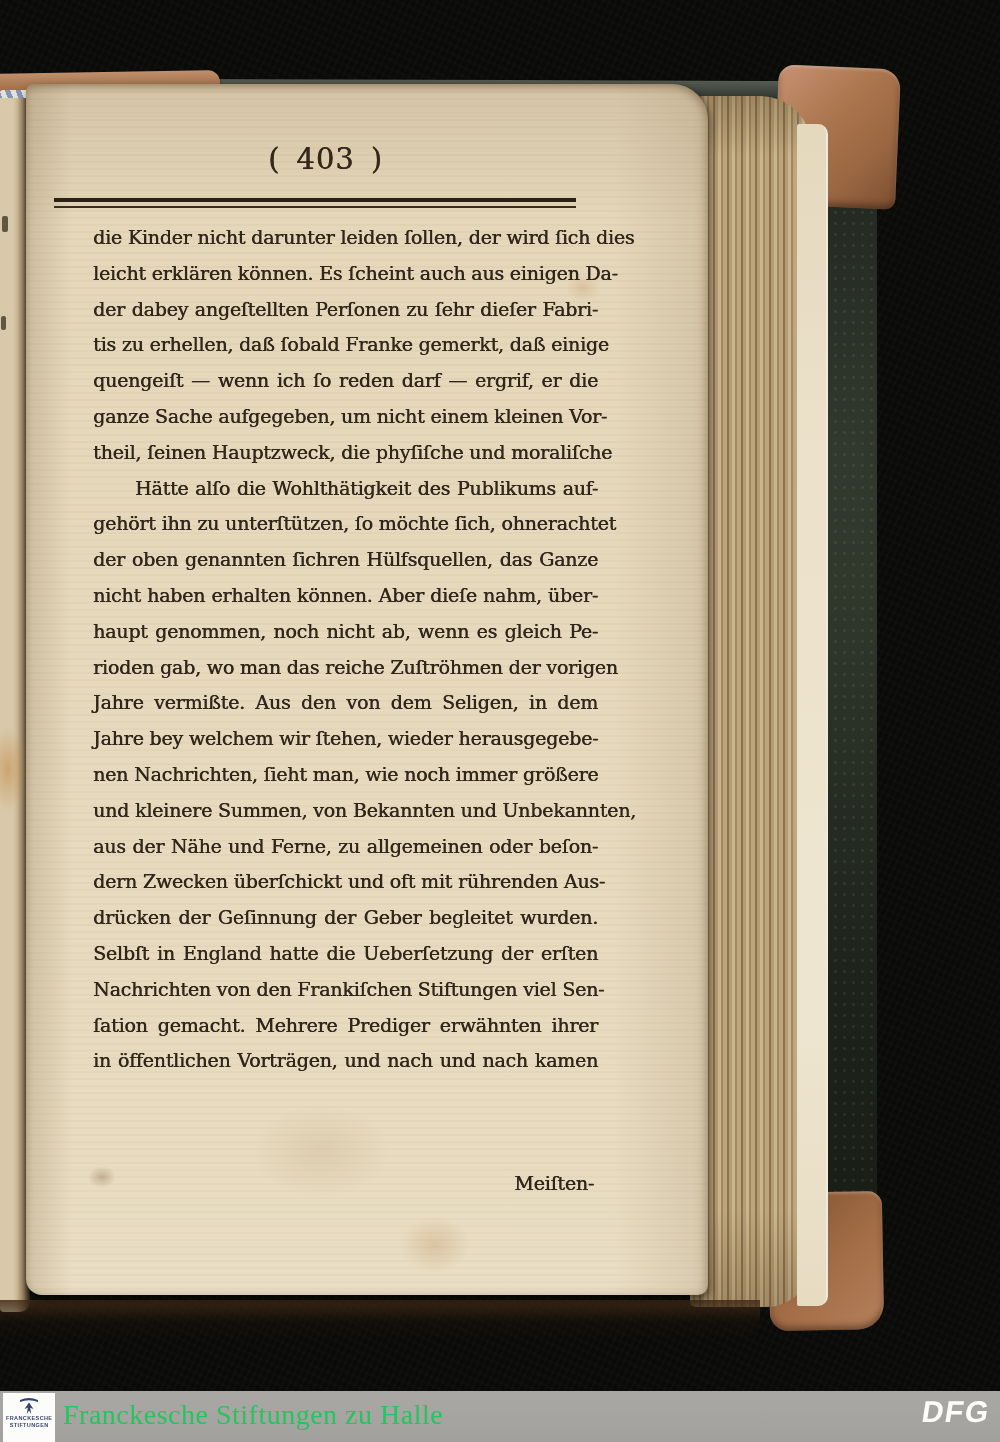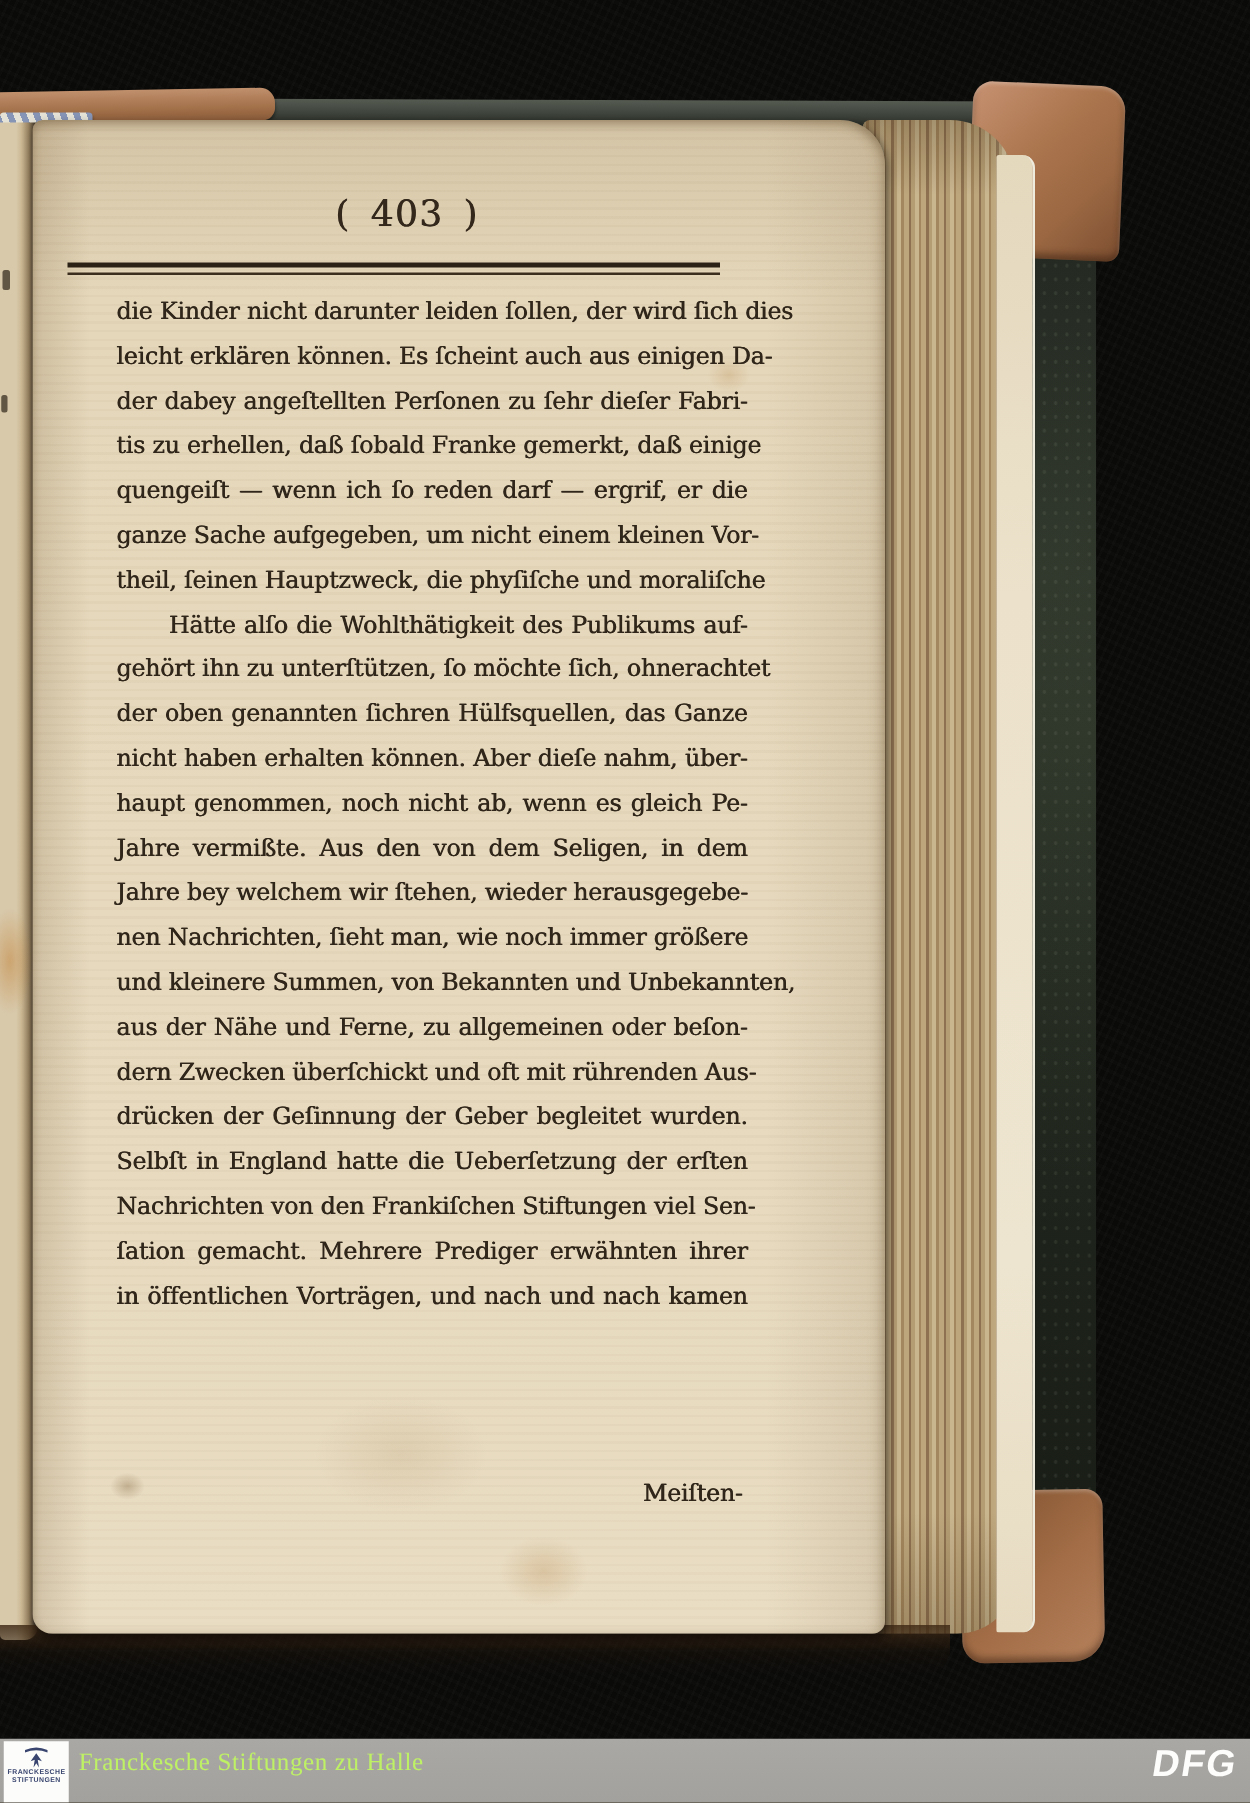--- a/index.html
+++ b/index.html
@@ -75,21 +75,21 @@
     background:radial-gradient(ellipse at 30% 50%, rgba(190,120,40,.45), rgba(0,0,0,0) 70%);
   }
   .bottom-shadow{
     position:absolute;left:0;top:1300px;width:760px;height:40px;
     background:linear-gradient(180deg, rgba(64,42,22,.85), rgba(30,20,10,.35) 55%, rgba(0,0,0,0));
     border-radius:0 0 20px 8px;
   }
 
   
   .page{
-    position:absolute;left:26px;top:96px;width:682px;height:1211px;
+    position:absolute;left:26px;top:84px;width:682px;height:1211px;
     background:
       linear-gradient(90deg, rgba(110,82,46,.20), rgba(110,82,46,0) 46px, rgba(110,82,46,0) 86%, rgba(110,82,46,.14)),
       linear-gradient(180deg, rgba(110,82,46,.14), rgba(110,82,46,0) 140px, rgba(255,255,246,.10) 88%, rgba(255,255,248,.16)),
       repeating-linear-gradient(180deg, rgba(125,96,58,.045) 0 2px, rgba(0,0,0,0) 2px 7px),
       #e5d7ba;
     border-radius:8px 36px 10px 16px;
     box-shadow:inset 0 4px 7px rgba(95,72,40,.35), inset -5px 0 9px rgba(120,95,60,.22), 2px 4px 8px rgba(0,0,0,.55);
   }
   .stain{position:absolute;border-radius:50%;pointer-events:none;}
   .stain.s1{left:372px;top:1132px;width:74px;height:58px;background:radial-gradient(rgba(168,112,48,.22),rgba(0,0,0,0) 68%);}
@@ -131,21 +131,21 @@
     padding-top:3px;box-sizing:border-box;
   }
   .logo-emblem{width:26px;height:19px;}
   .logo-caps{
     font-family:"Liberation Sans", sans-serif;font-size:6px;line-height:7px;
     color:#39456f;letter-spacing:.4px;text-align:center;font-weight:bold;
     transform:scale(.92);
   }
   .footer-label{
     position:absolute;left:63px;top:1399px;
-    font-family:"Liberation Serif", serif;font-size:20px;color:#bef264;
+    font-family:"Liberation Serif", serif;font-size:28px;color:#22c55e;
     letter-spacing:.5px;
   }
   .dfg{
     position:absolute;right:10px;top:1395px;
     font-family:"Liberation Sans", sans-serif;font-weight:bold;font-size:30px;
     color:#fdfdfc;letter-spacing:1.5px;transform:skewX(-9deg);
   }
 </style>
 </head>
 <body>
@@ -186,20 +186,21 @@
       <div class="tline">der dabey angeſtellten Perſonen zu ſehr dieſer Fabri-</div>
       <div class="tline">tis zu erhellen, daß ſobald Franke gemerkt, daß einige</div>
       <div class="tline">quengeiſt — wenn ich ſo reden darf — ergrif, er die</div>
       <div class="tline">ganze Sache aufgegeben, um nicht einem kleinen Vor-</div>
       <div class="tline">theil, ſeinen Hauptzweck, die phyſiſche und moraliſche</div>
       <div class="tline indent">Hätte alſo die Wohlthätigkeit des Publikums auf-</div>
       <div class="tline">gehört ihn zu unterſtützen, ſo möchte ſich, ohnerachtet</div>
       <div class="tline">der oben genannten ſichren Hülfsquellen, das Ganze</div>
       <div class="tline">nicht haben erhalten können.  Aber dieſe nahm, über-</div>
       <div class="tline">haupt genommen, noch nicht ab, wenn es gleich Pe-</div>
+      <div class="tline">rioden gab, wo man das reiche Zuſtröhmen der vorigen</div>
       <div class="tline">Jahre vermißte.  Aus den von dem Seligen, in dem</div>
       <div class="tline">Jahre bey welchem wir ſtehen, wieder herausgegebe-</div>
       <div class="tline">nen Nachrichten, ſieht man, wie noch immer größere</div>
       <div class="tline">und kleinere Summen, von Bekannten und Unbekannten,</div>
       <div class="tline">aus der Nähe und Ferne, zu allgemeinen oder beſon-</div>
       <div class="tline">dern Zwecken überſchickt und oft mit rührenden Aus-</div>
       <div class="tline">drücken der Geſinnung der Geber begleitet wurden.</div>
       <div class="tline">Selbſt in England hatte die Ueberſetzung der erſten</div>
       <div class="tline">Nachrichten von den Frankiſchen Stiftungen viel Sen-</div>
       <div class="tline">ſation gemacht.  Mehrere Prediger erwähnten ihrer</div>

